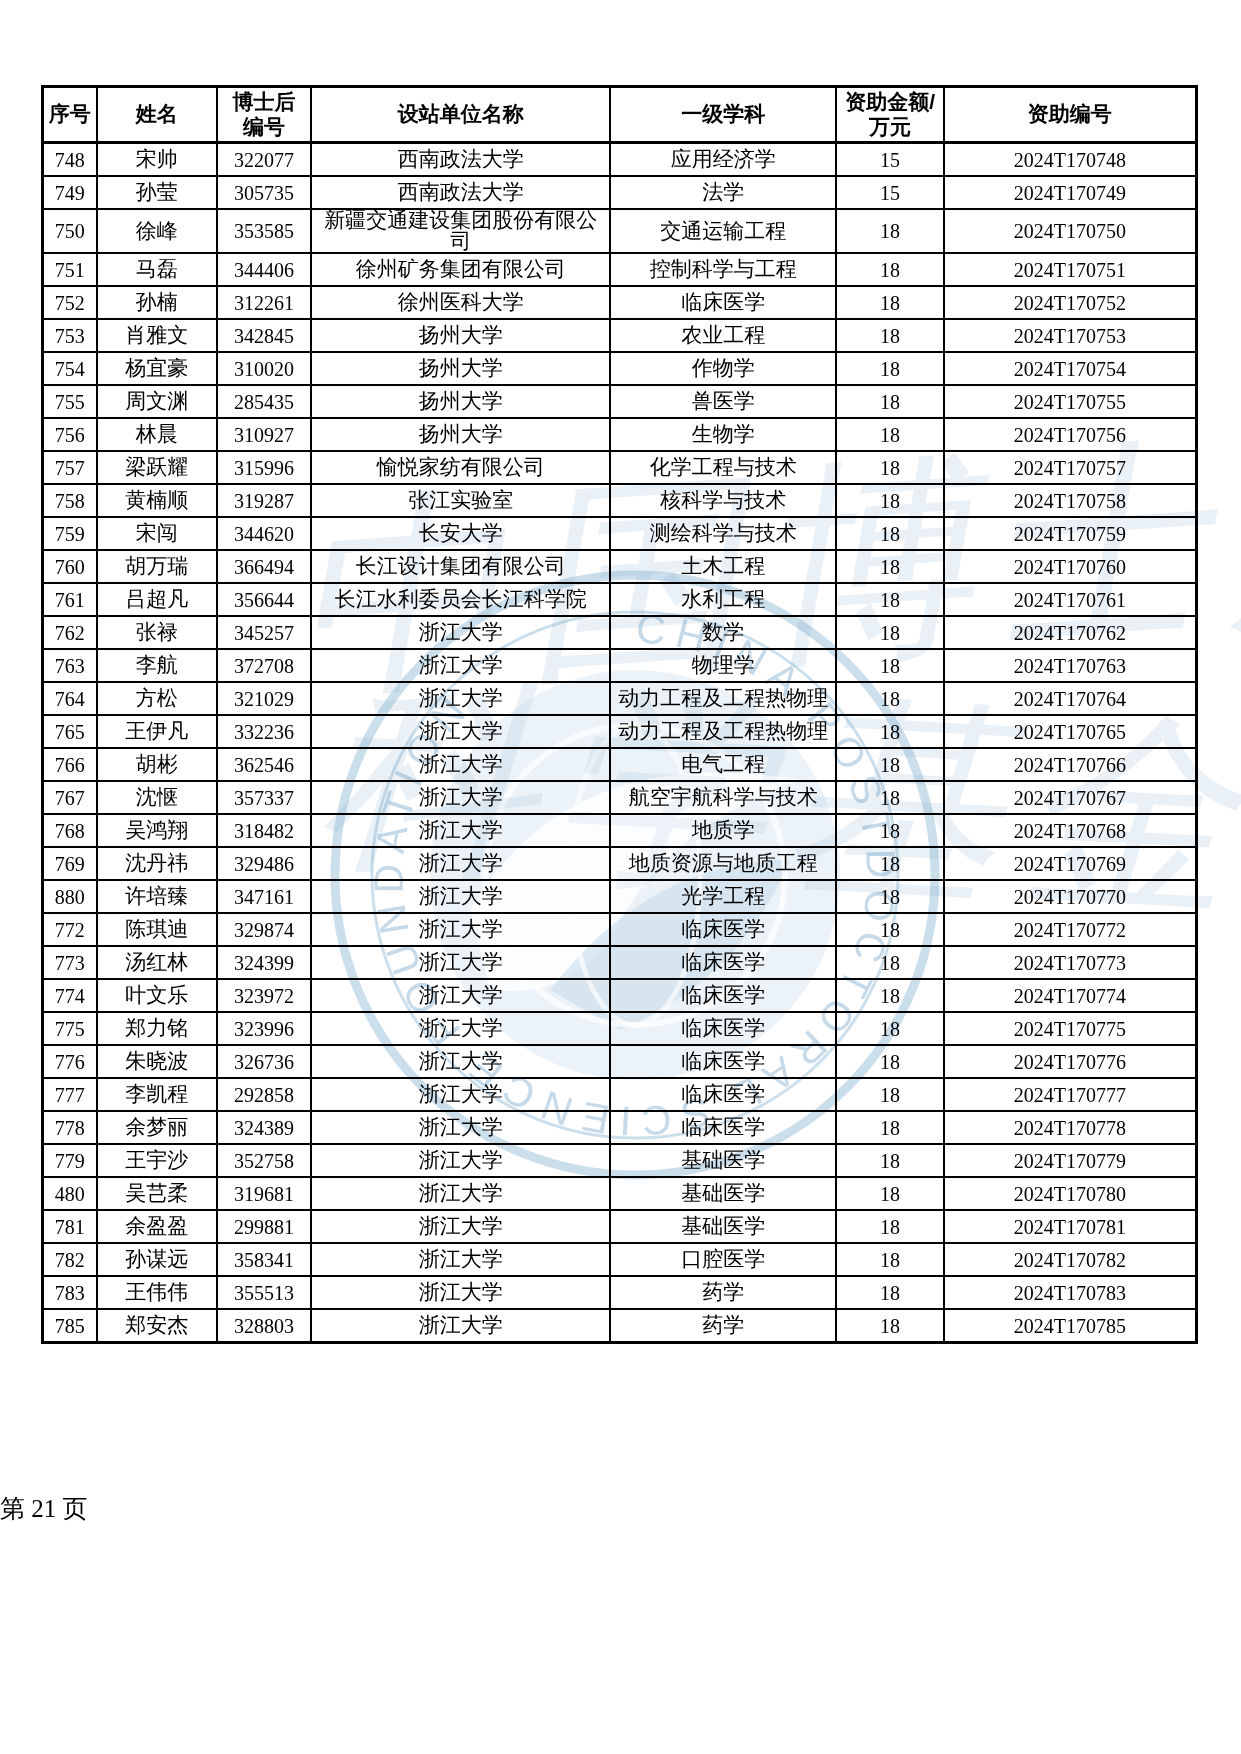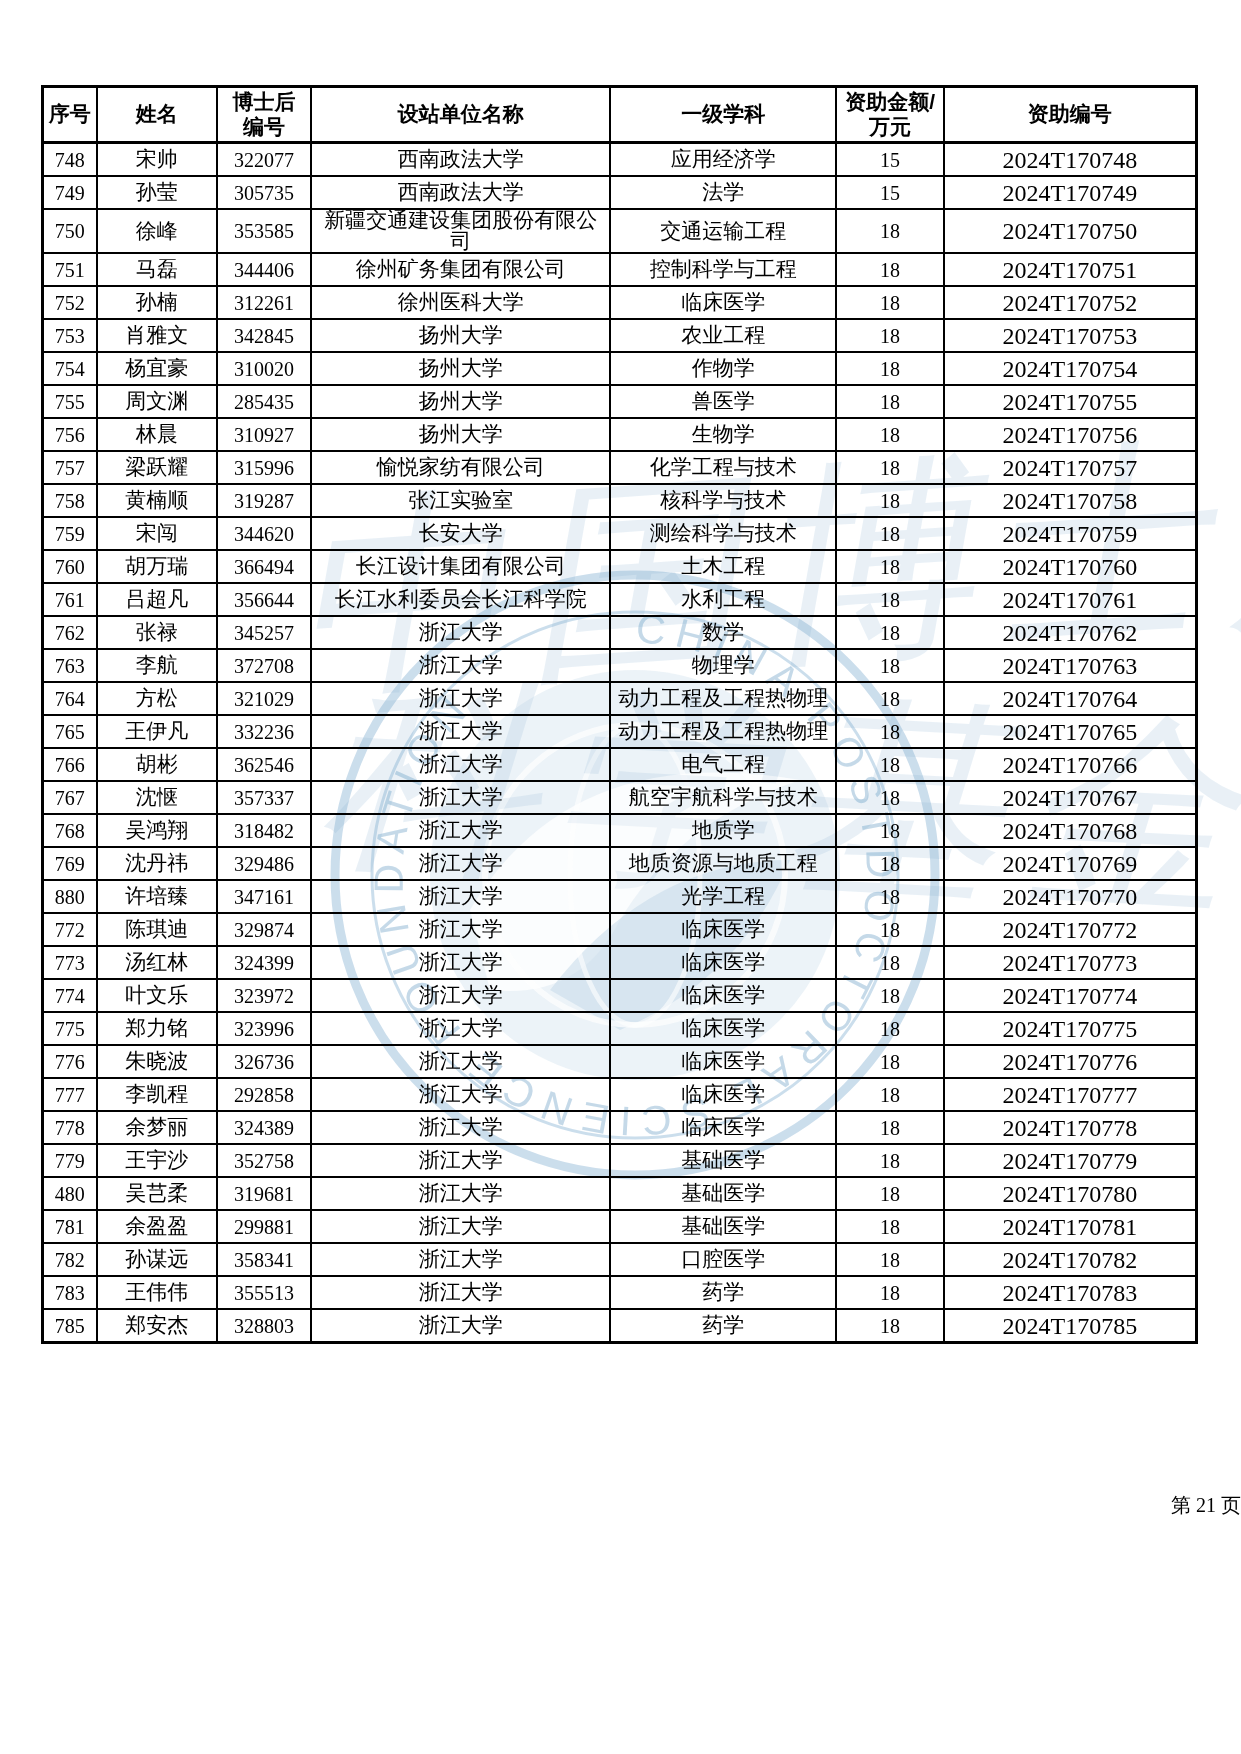--- a/index.html
+++ b/index.html
@@ -57,30 +57,29 @@
     font-size:21px;
     line-height:1.15;
     border-bottom:3px solid #000;
   }
   .grant-table tbody td {
     height:31px;
     font-size:21px;
     line-height:1.0;
   }
   .grant-table td.num { font-size:20px; letter-spacing:0px; }
-  .grant-table td.code { font-size:24px; }
+  .grant-table td.code { font-size:20px; }
 
   
   .page-number {
     position:absolute; left:0; right:0; top:1492px;
-    text-align:right;
-    font-size:20px;
+    text-align:left;
+    font-size:25px;
     z-index:1;
     font-family:"Liberation Serif","DejaVu Serif",serif;
-    margin-left:48px;
   }
 </style>
 </head>
 <body>
 
 <div class="page">
 
   <div class="watermark">
     <span class="wm-callig l1">中国博士后</span>
     <span class="wm-callig l2">科学基金会</span>

